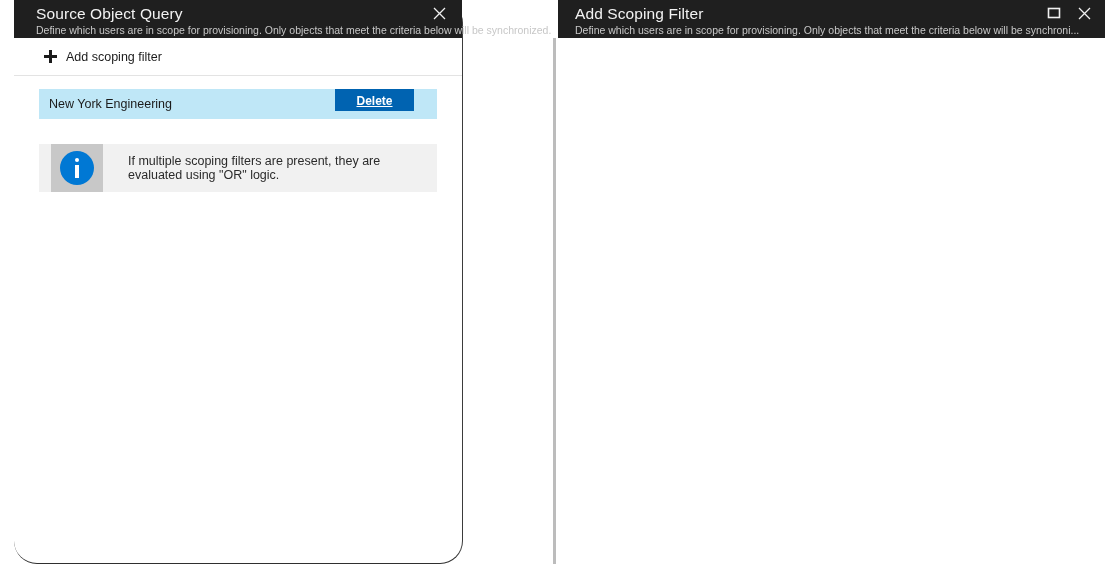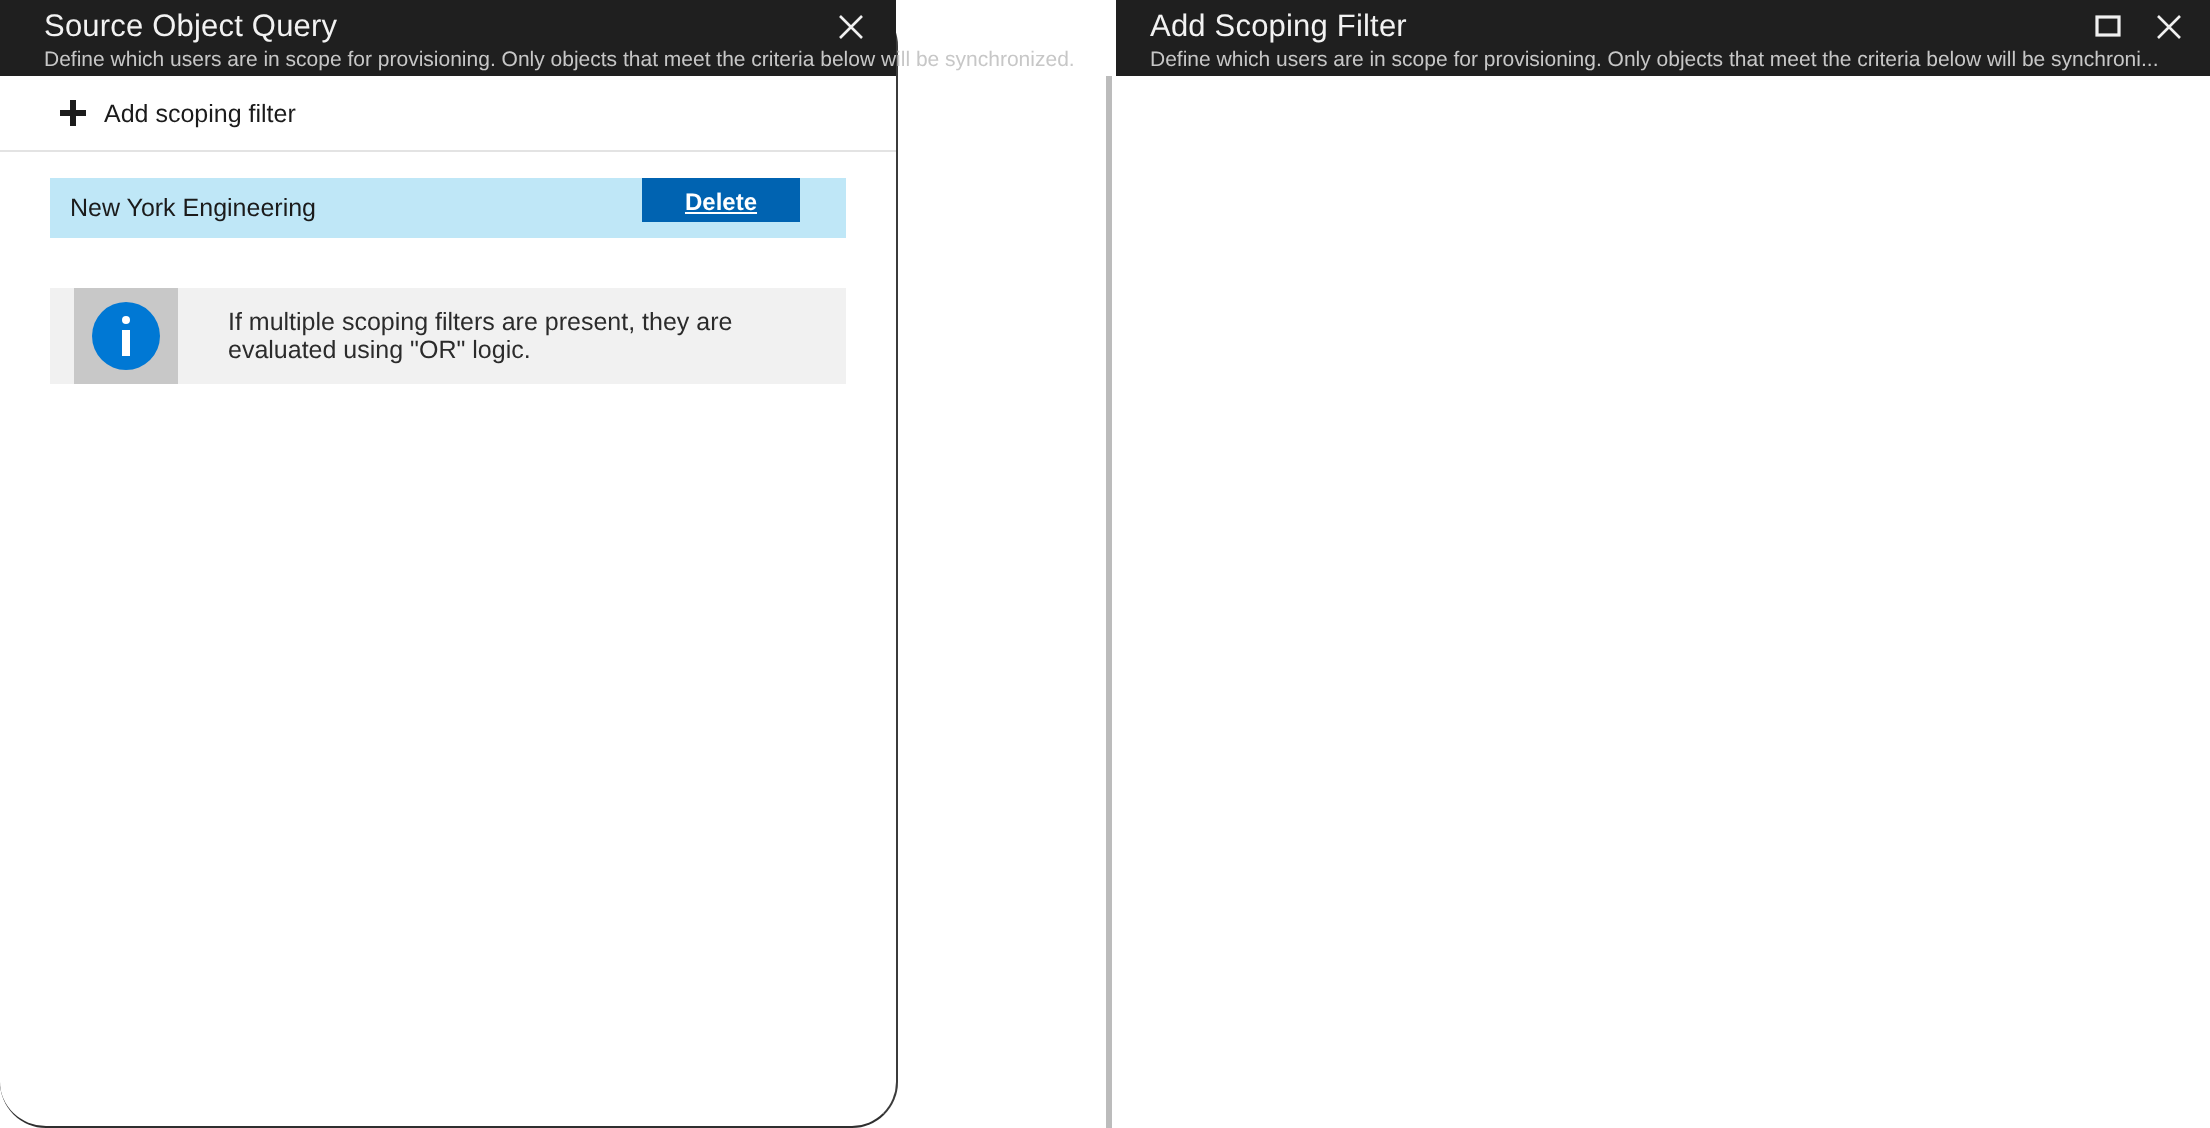--- a/index.html
+++ b/index.html
@@ -20,21 +20,21 @@
   }
 
   
   .panel {
     position: absolute;
     top: 0;
     background: #ffffff;
     box-sizing: border-box;
   }
   #left-panel {
-    left: 0;
+    left: 14px;
     width: 449px;
     height: 564px;
     border-right: 1px solid #3b3b3b;
     border-bottom: 1px solid #2f2f2f;
     border-radius: 23px;
   }
   #right-panel {
     left: 558px;
     width: 547px;
     height: 564px;

